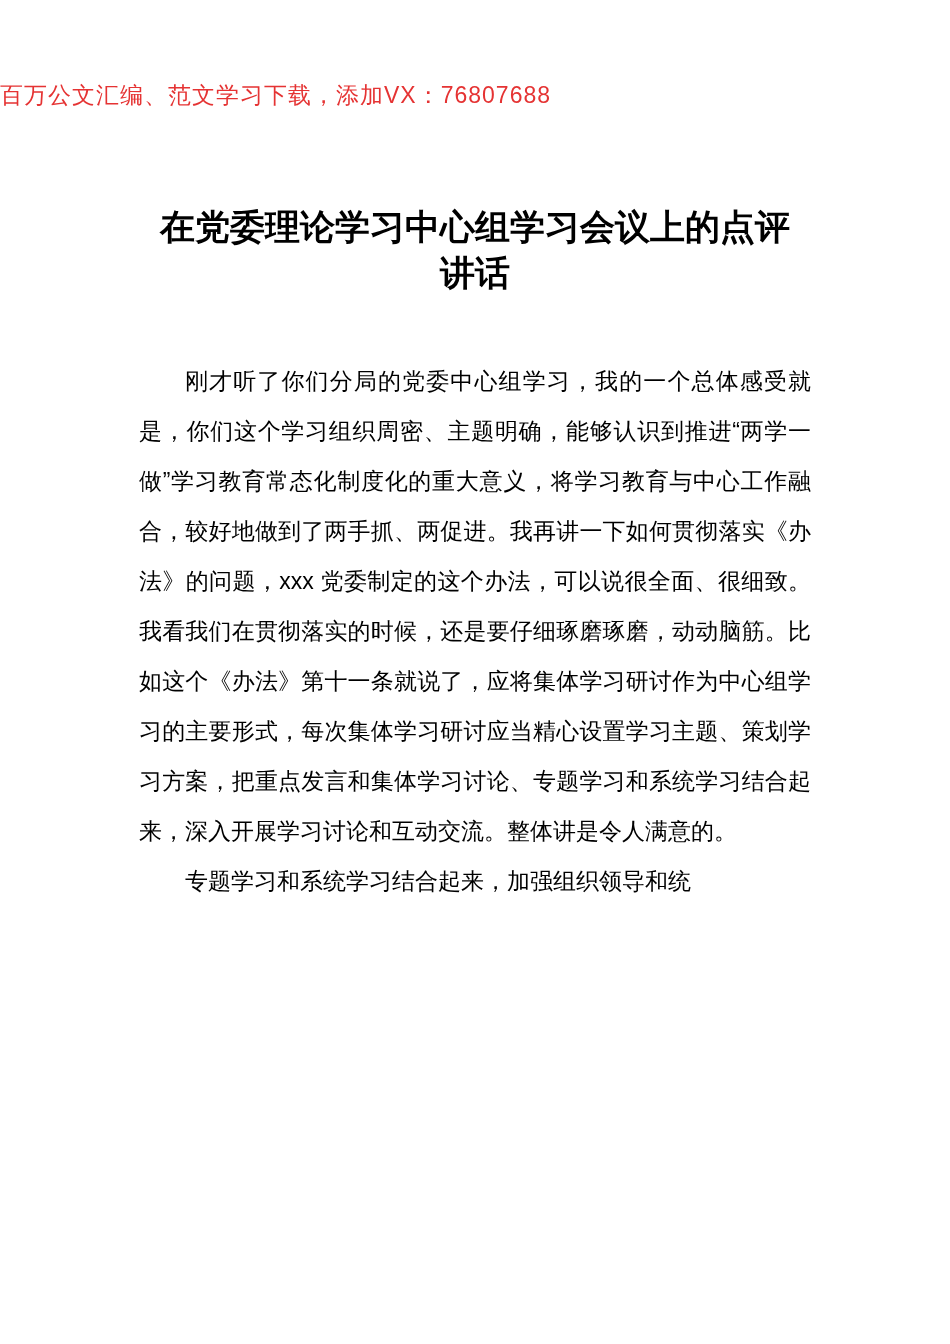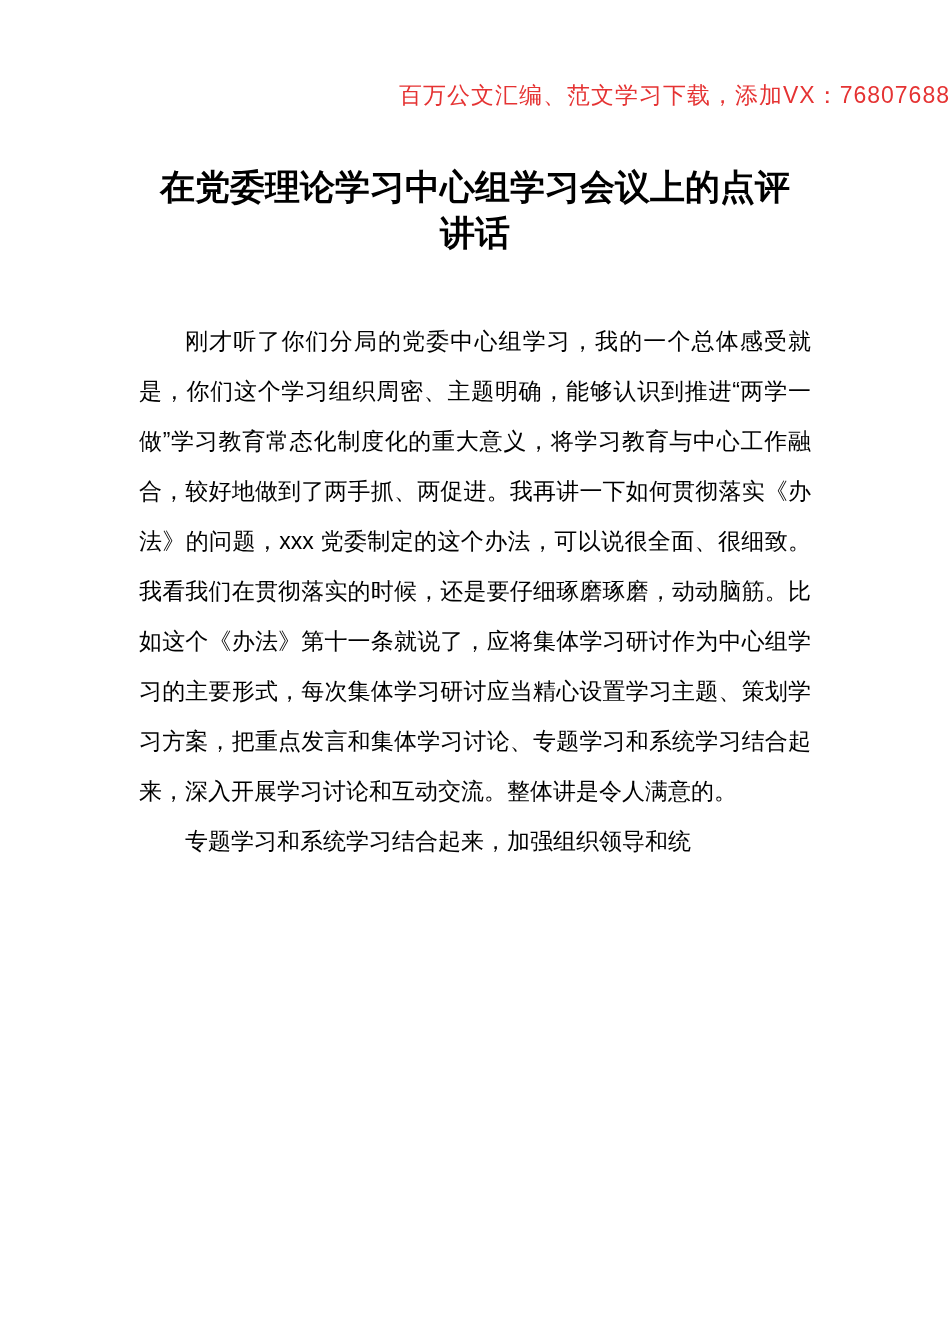--- a/index.html
+++ b/index.html
@@ -11,28 +11,28 @@
     position: relative;
     width: 950px;
     height: 1344px;
     background: #ffffff;
     overflow: hidden;
     font-family: "Liberation Sans", "DejaVu Sans", sans-serif;
     color: #000000;
   }
   .header-note {
     padding-top: 82px;
-    text-align: right;
+    text-align: left;
     font-size: 23px;
     line-height: 26px;
     color: #e53333;
     letter-spacing: 1px;
   }
   .doc-title {
-    margin: 56px 0 0 0;
+    margin: 96px 0 0 0;
     text-align: center;
     font-size: 35px;
     font-weight: bold;
     line-height: 46px;
     color: #000000;
   }
   .doc-title .title-line {
     display: block;
   }
   .body-text {

